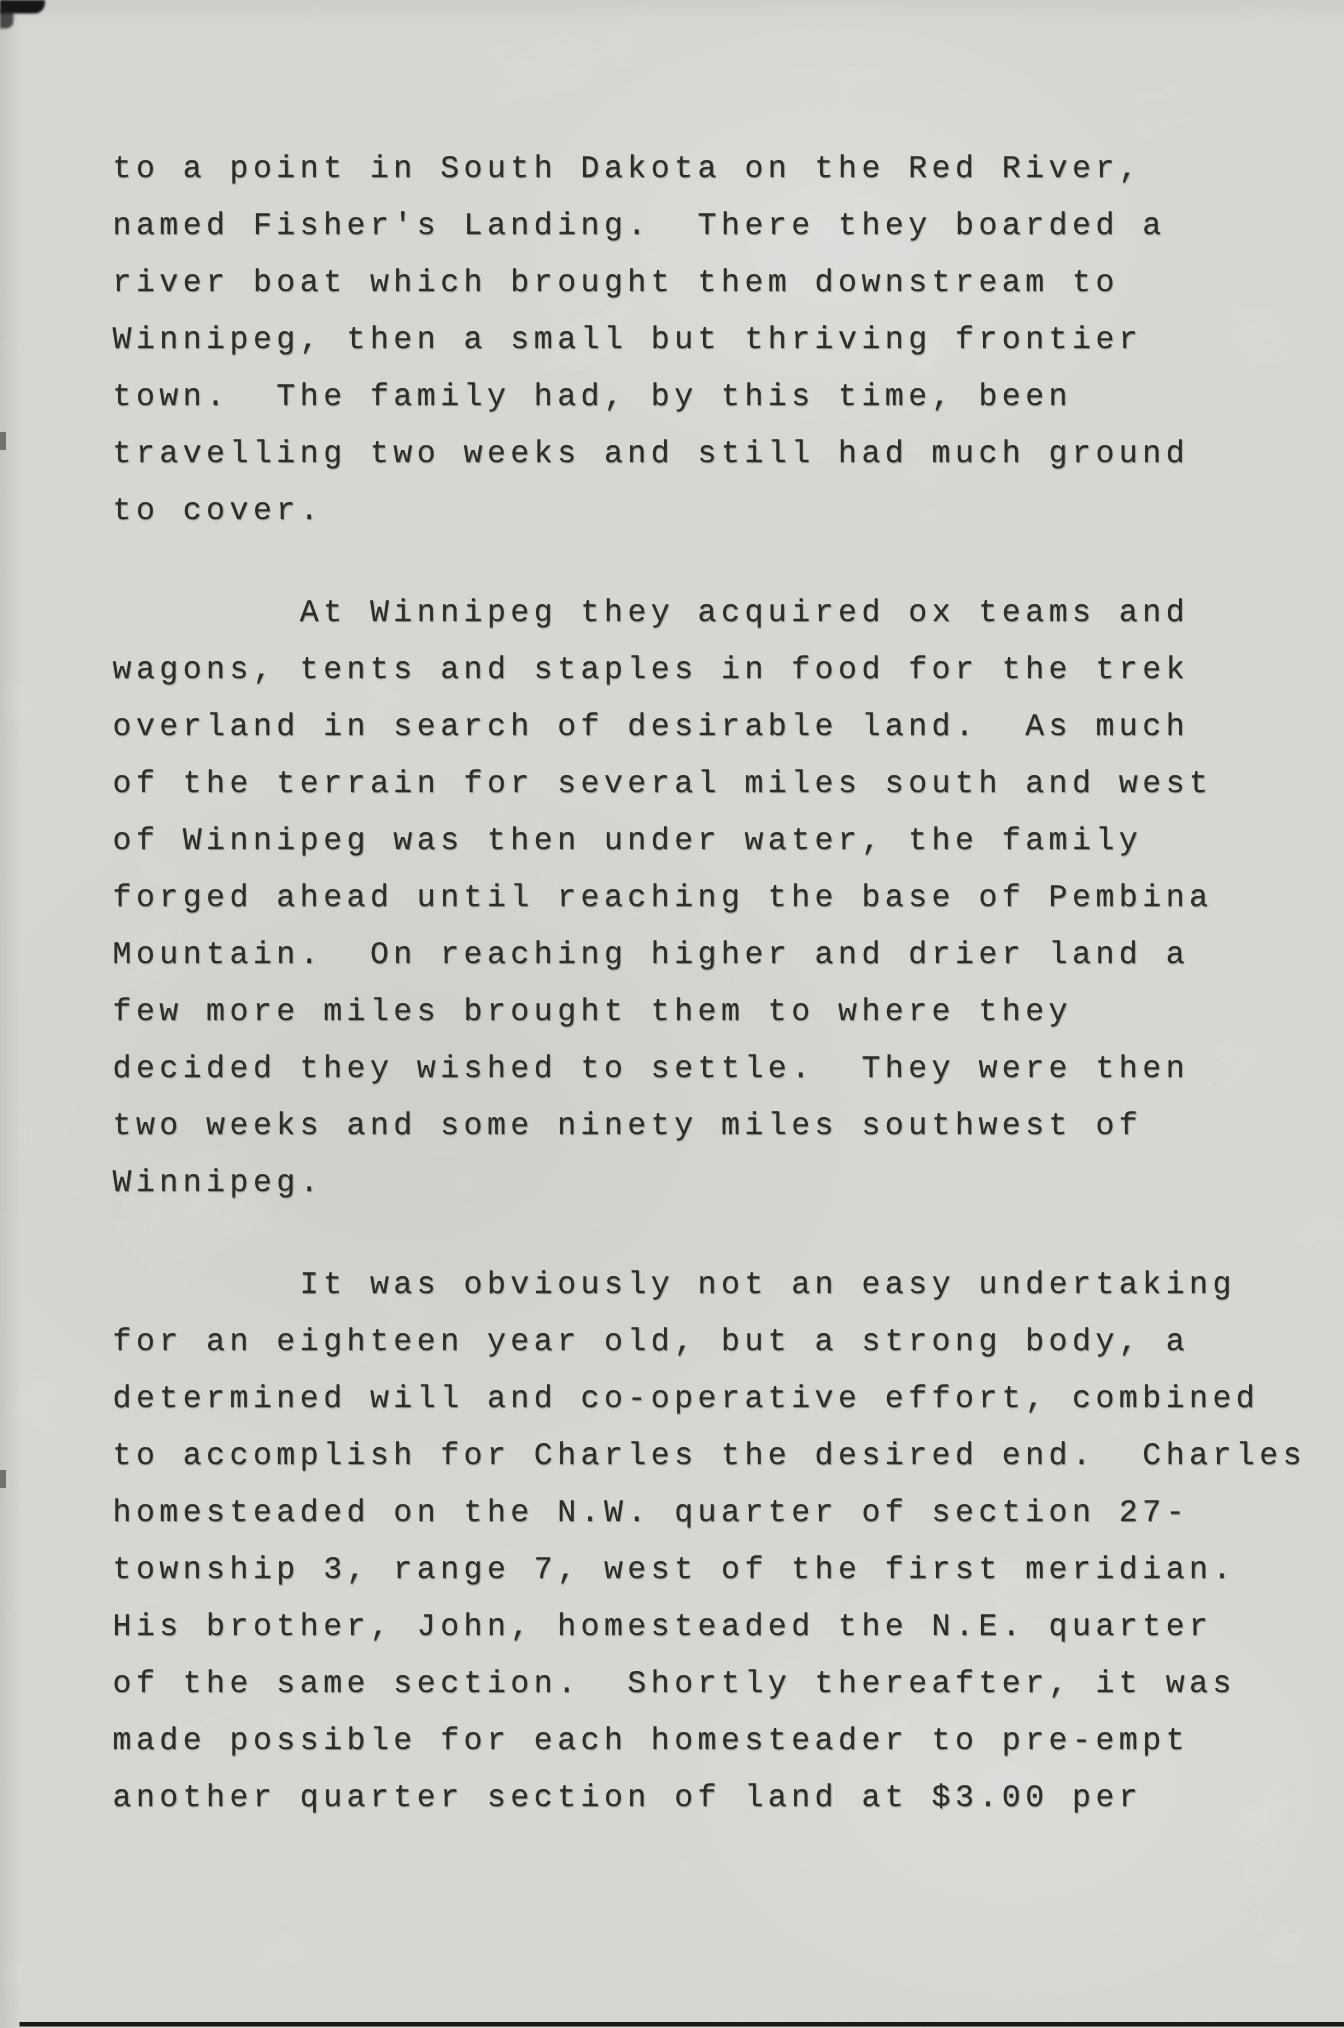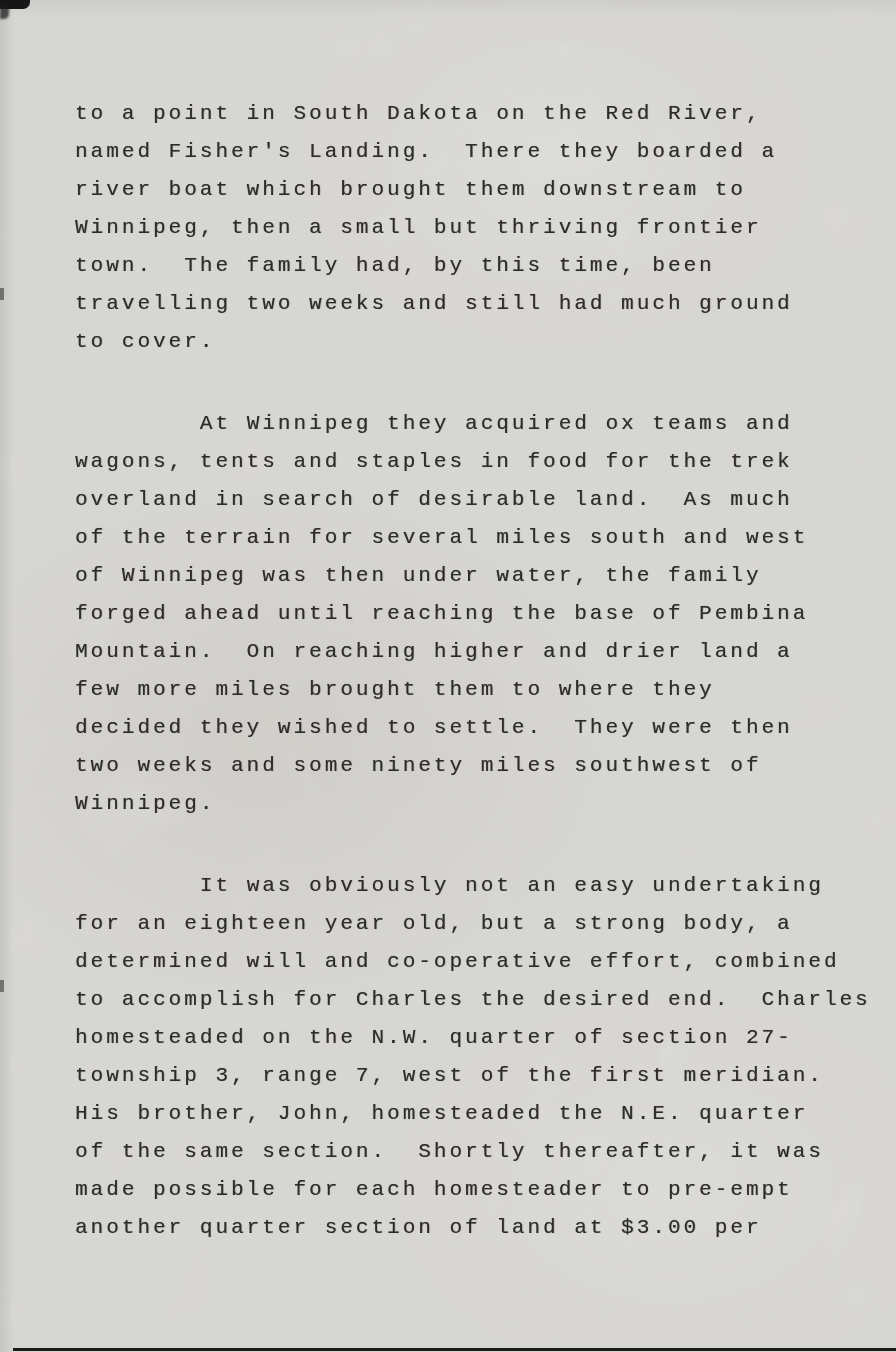--- a/index.html
+++ b/index.html
@@ -36,21 +36,21 @@
   .para {
     margin: 0;
     font-family: "Liberation Mono", "DejaVu Sans Mono", monospace;
     font-size: 21px;
     line-height: 38px;
     letter-spacing: 3px;
     color: #2e2c29;
     white-space: pre-wrap;
     text-shadow: 0.4px 0.4px 0.7px rgba(46,44,41,0.50);
   }
-  .para + .para { margin-top: 44px; }
+  .para + .para { margin-top: 30px; }
 
   .mark-top-left {
     position: absolute;
     left: 0; top: 0;
     width: 30px; height: 9px;
     background: #161616;
     border-bottom-right-radius: 7px;
     filter: blur(0.6px);
   }
   .mark-top-left-2 {

